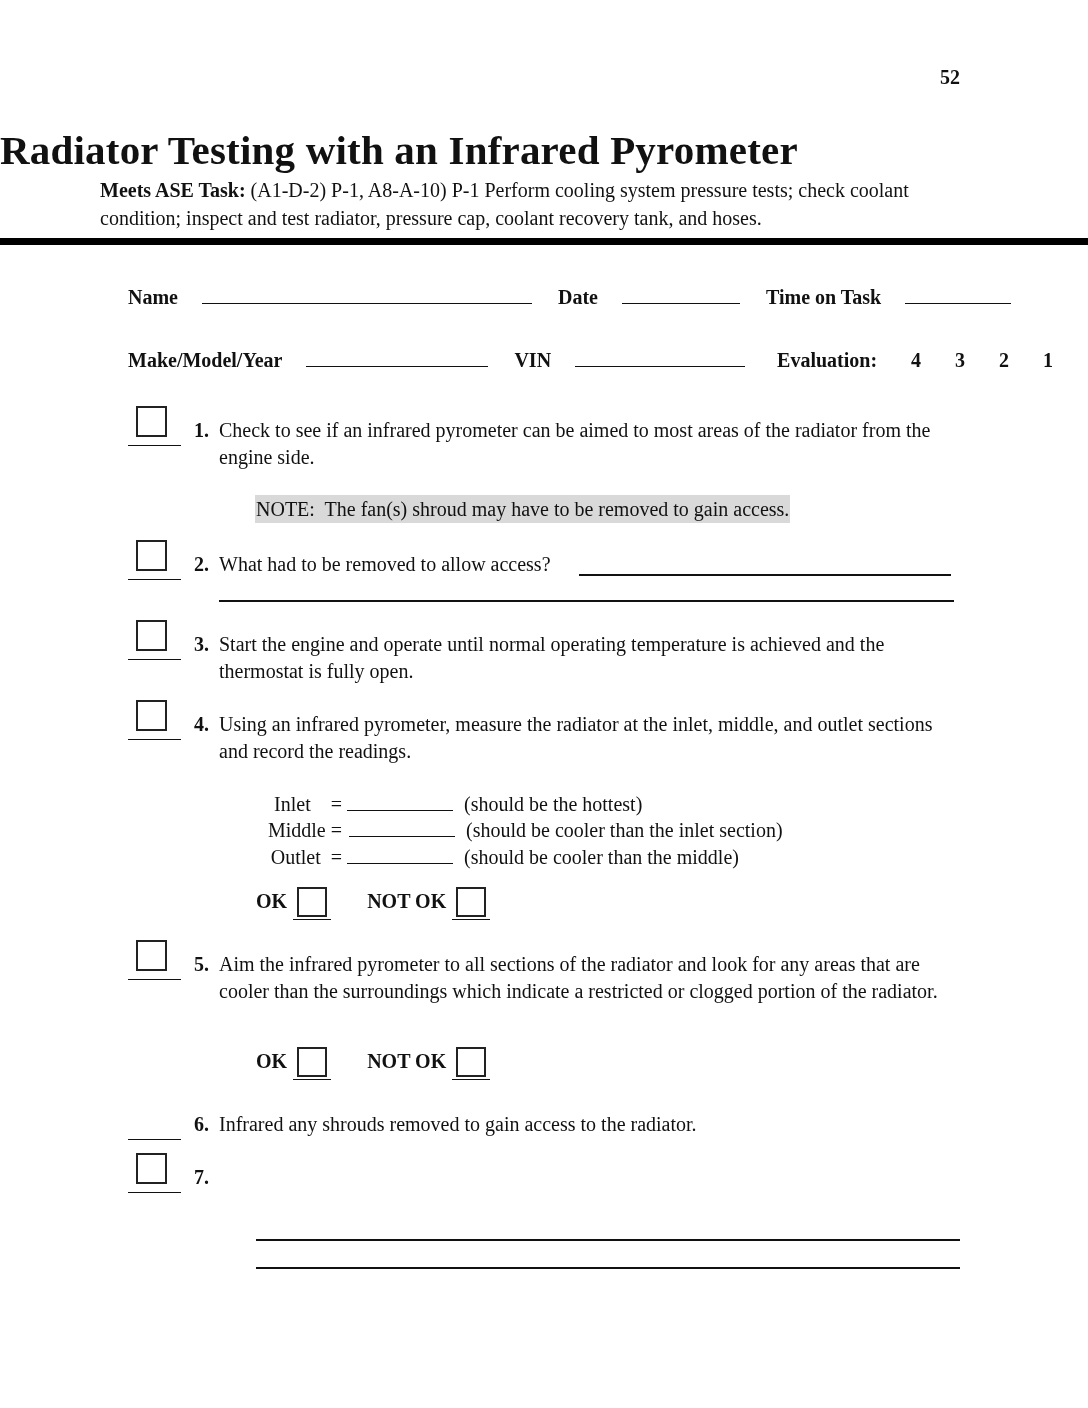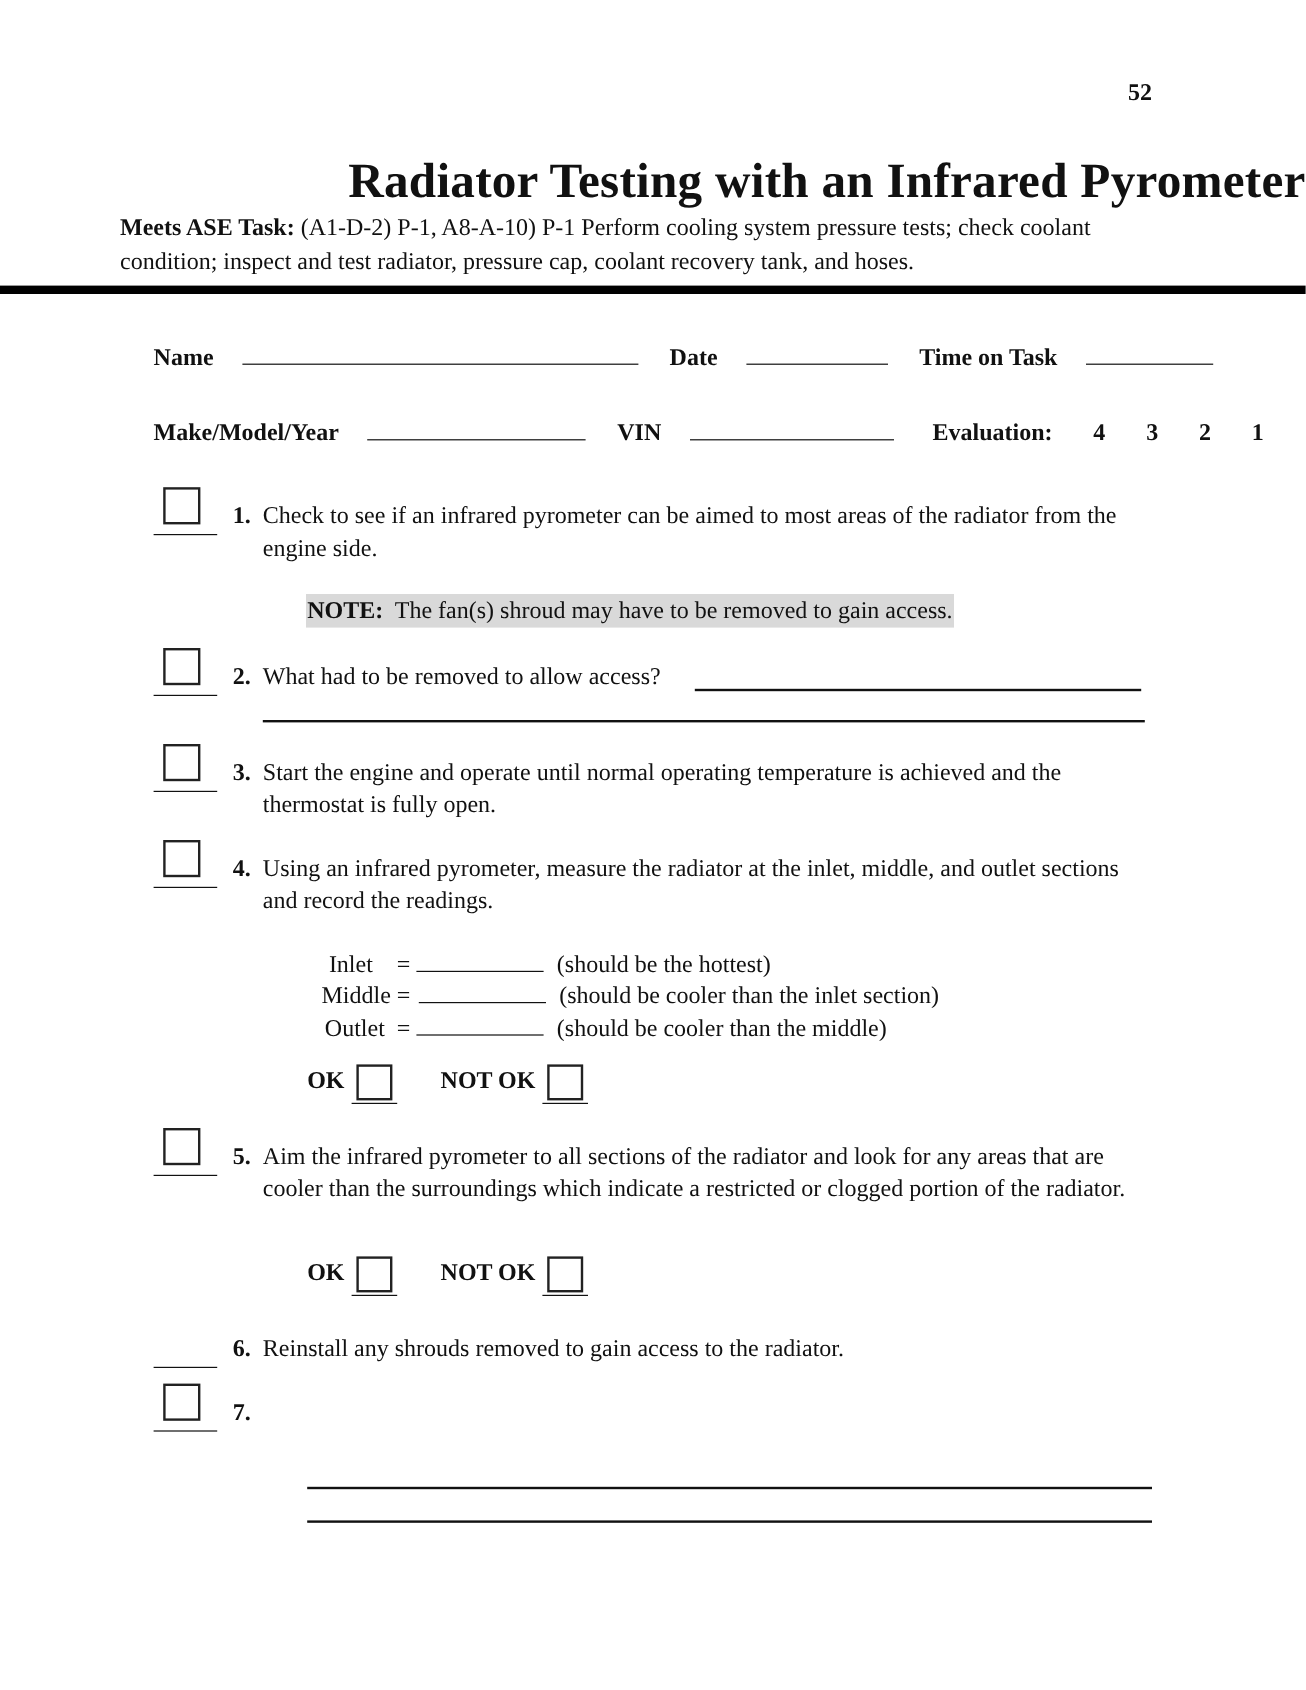--- a/index.html
+++ b/index.html
@@ -8,21 +8,21 @@
       position: relative;
       font-family: "Liberation Serif", "DejaVu Serif", serif;
       color: #111111;
       overflow: hidden;
     }
     .abs { position: absolute; }
     .page-number {
       top: 66px; right: 128px; font-size: 20px; font-weight: bold;
     }
     .title {
-      top: 126px; left: 0; width: 1088px; text-align: right;
+      top: 126px; left: 0; width: 1088px; text-align: left;
       font-size: 41px; font-weight: bold; letter-spacing: 0.2px;
     }
     .subtitle {
       top: 176px; left: 100px; width: 888px; text-align: left;
       font-size: 20px; line-height: 28px;
     }
     .subtitle b { font-weight: bold; }
     .rule {
       top: 238px; left: 0; width: 1088px; height: 7px; background: #000;
     }
@@ -48,21 +48,21 @@
     }
     .step-num {
       width: 38px; flex: none; text-align: right; padding-right: 10px;
       font-weight: bold;
     }
     .step-text { width: 740px; }
     .note {
       left: 255px; top: 495px; font-size: 20px; line-height: 28px;
       background: #d9d9d9; padding: 0 1px;
     }
-    .note b { font-weight: bold; }
+    .note b { font-weight: normal; }
     .line {
       height: 1.5px; background: #111;
     }
     .reading { left: 256px; font-size: 20px; line-height: 26.5px; white-space: nowrap; }
     .reading .lbl { display: inline-block; width: 86px; text-align: right; }
     .reading .blank2 {
       display: inline-block; width: 106px; border-bottom: 1.5px solid #111;
       height: 18px; margin-right: 6px;
     }
     .okrow {
@@ -190,21 +190,21 @@
     </span>
   <span>NOT OK</span>
   <span class="ok-slot">
       <span class="check-box"></span>
     </span>
 </div>
 
 <div class="abs step" style="top:1111px;">
   <div class="check-slot"></div>
   <div class="step-num">6.</div>
-  <div class="step-text">Reinstall any shrouds removed to gain access to the radiator.</div>
+  <div class="step-text">Infrared any shrouds removed to gain access to the radiator.</div>
 </div>
 
 <div class="abs step" style="top:1164px;">
   <div class="check-slot">
       <div class="check-box"></div>
     </div>
   <div class="step-num">7.</div>
 </div>
 <div class="abs line" style="top:1239px; left:256px; width:704px;"></div>
 <div class="abs line" style="top:1267px; left:256px; width:704px;"></div>

